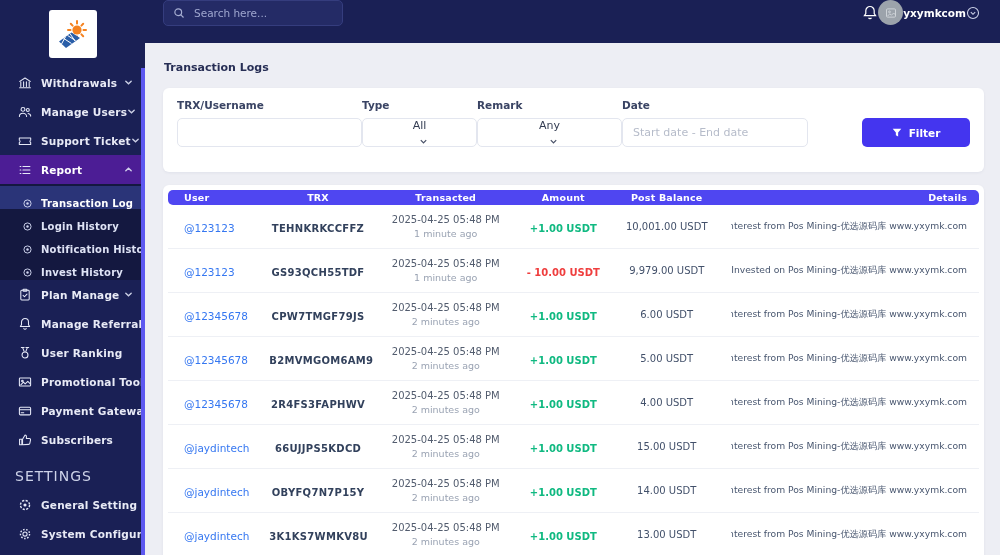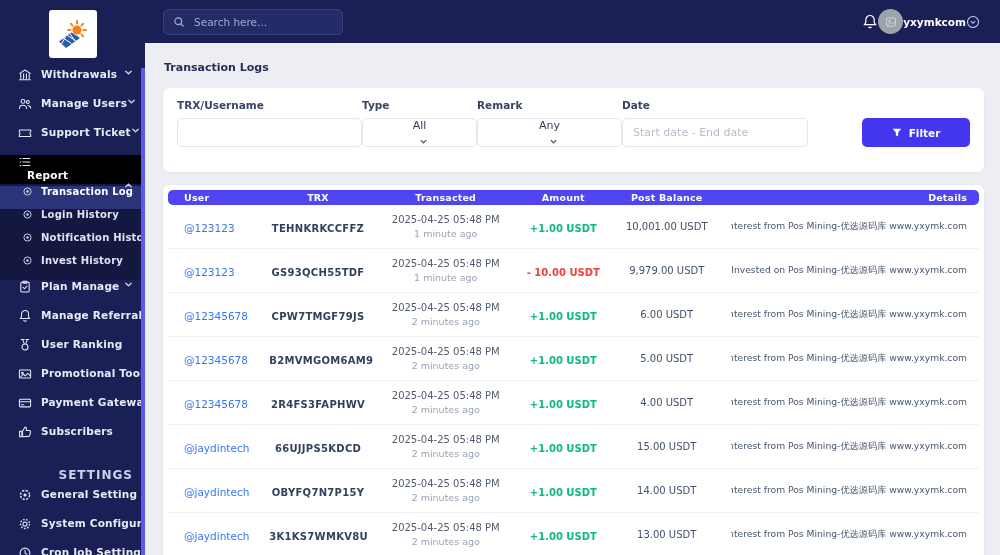--- a/index.html
+++ b/index.html
@@ -3,37 +3,37 @@
 <meta charset="utf-8">
 <style>
   html,body{margin:0;padding:0;background:#edeef4;font-family:"DejaVu Sans","Liberation Sans",sans-serif;}
   .app{width:1000px;height:555px;overflow:hidden;display:flex;position:relative;background:#edeef4;}
 
   
   .sidebar{width:145px;flex:0 0 145px;background:#1a2055;position:relative;overflow:hidden;}
   .scroll-strip{position:absolute;right:0;top:68px;bottom:0;width:4px;background:#5d58f0;}
   .logo-wrap{height:68px;display:flex;align-items:center;justify-content:center;}
   .logo-box{width:48px;height:48px;background:#ffffff;border-radius:3px;display:flex;align-items:center;justify-content:center;}
-  .nav-item{height:29px;display:flex;align-items:flex-start;padding:0 12px 0 18px;color:#e8eaf6;font-size:10.5px;font-weight:600;cursor:pointer;}
-  .nav-item.active{background:#000000;color:#ffffff;flex-direction:column;}
+  .nav-item{height:29px;display:flex;align-items:center;padding:0 12px 0 18px;color:#e8eaf6;font-size:10.5px;font-weight:600;cursor:pointer;}
+  .nav-item.active{background:#4c1d95;color:#ffffff;}
   .nav-icon{width:14px;height:14px;display:flex;align-items:center;justify-content:center;flex:0 0 14px;}
   .nav-icon svg{display:block;}
   .nav-label{margin-left:9px;white-space:nowrap;letter-spacing:.2px;}
   .nav-chev{margin-left:auto;display:flex;align-items:center;opacity:.9;}
   .nav-chev.up svg{transform:rotate(180deg);}
   .submenu{background:#141840;padding:2px 0;}
-  .sub-item{height:23px;display:flex;align-items:flex-start;padding:0 12px 0 22px;color:#dfe3f5;font-size:10px;font-weight:600;cursor:pointer;}
+  .sub-item{height:23px;display:flex;align-items:flex-end;padding:0 12px 0 22px;color:#dfe3f5;font-size:10px;font-weight:600;cursor:pointer;}
   .sub-item.active{background:#2a3478;color:#ffffff;}
   .sub-icon{width:11px;height:11px;display:flex;align-items:center;justify-content:center;flex:0 0 11px;}
   .sub-item .nav-label{margin-left:8px;}
-  .nav-section{padding:14px 12px 6px 15px;font-size:12px;font-weight:700;letter-spacing:1px;color:#cdd2e8;text-align:right;}
+  .nav-section{padding:14px 12px 6px 15px;font-size:14px;font-weight:400;letter-spacing:1px;color:#cdd2e8;}
 
   
   .main{flex:1;display:flex;flex-direction:column;min-width:0;}
-  .topbar{height:43px;flex:0 0 43px;background:#1a2055;display:flex;align-items:center;padding:0 20px 0 18px;}
+  .topbar{height:43px;flex:0 0 43px;background:#1a2055;display:flex;align-items:flex-start;padding:0 20px 0 18px;}
   .search-box{width:180px;height:26px;background:#242b66;border:1px solid #353d7e;border-radius:5px;display:flex;align-items:center;padding:0 9px;box-sizing:border-box;}
   .search-box input{background:transparent;border:none;outline:none;color:#c6ccec;font-size:10.5px;font-family:inherit;width:100%;margin-left:7px;}
   .search-box input::placeholder{color:#9fa7cf;}
   .top-right{margin-left:auto;display:flex;align-items:center;gap:0;}
   .avatar{width:25px;height:25px;border-radius:50%;background:#9ca3ab;display:flex;align-items:center;justify-content:center;}
   .top-user{color:#ffffff;font-size:10.5px;font-weight:700;}
   .icon-btn{display:flex;align-items:center;cursor:pointer;}
 
   
   .content{flex:1;padding:12px 16px 0 18px;overflow:hidden;}

